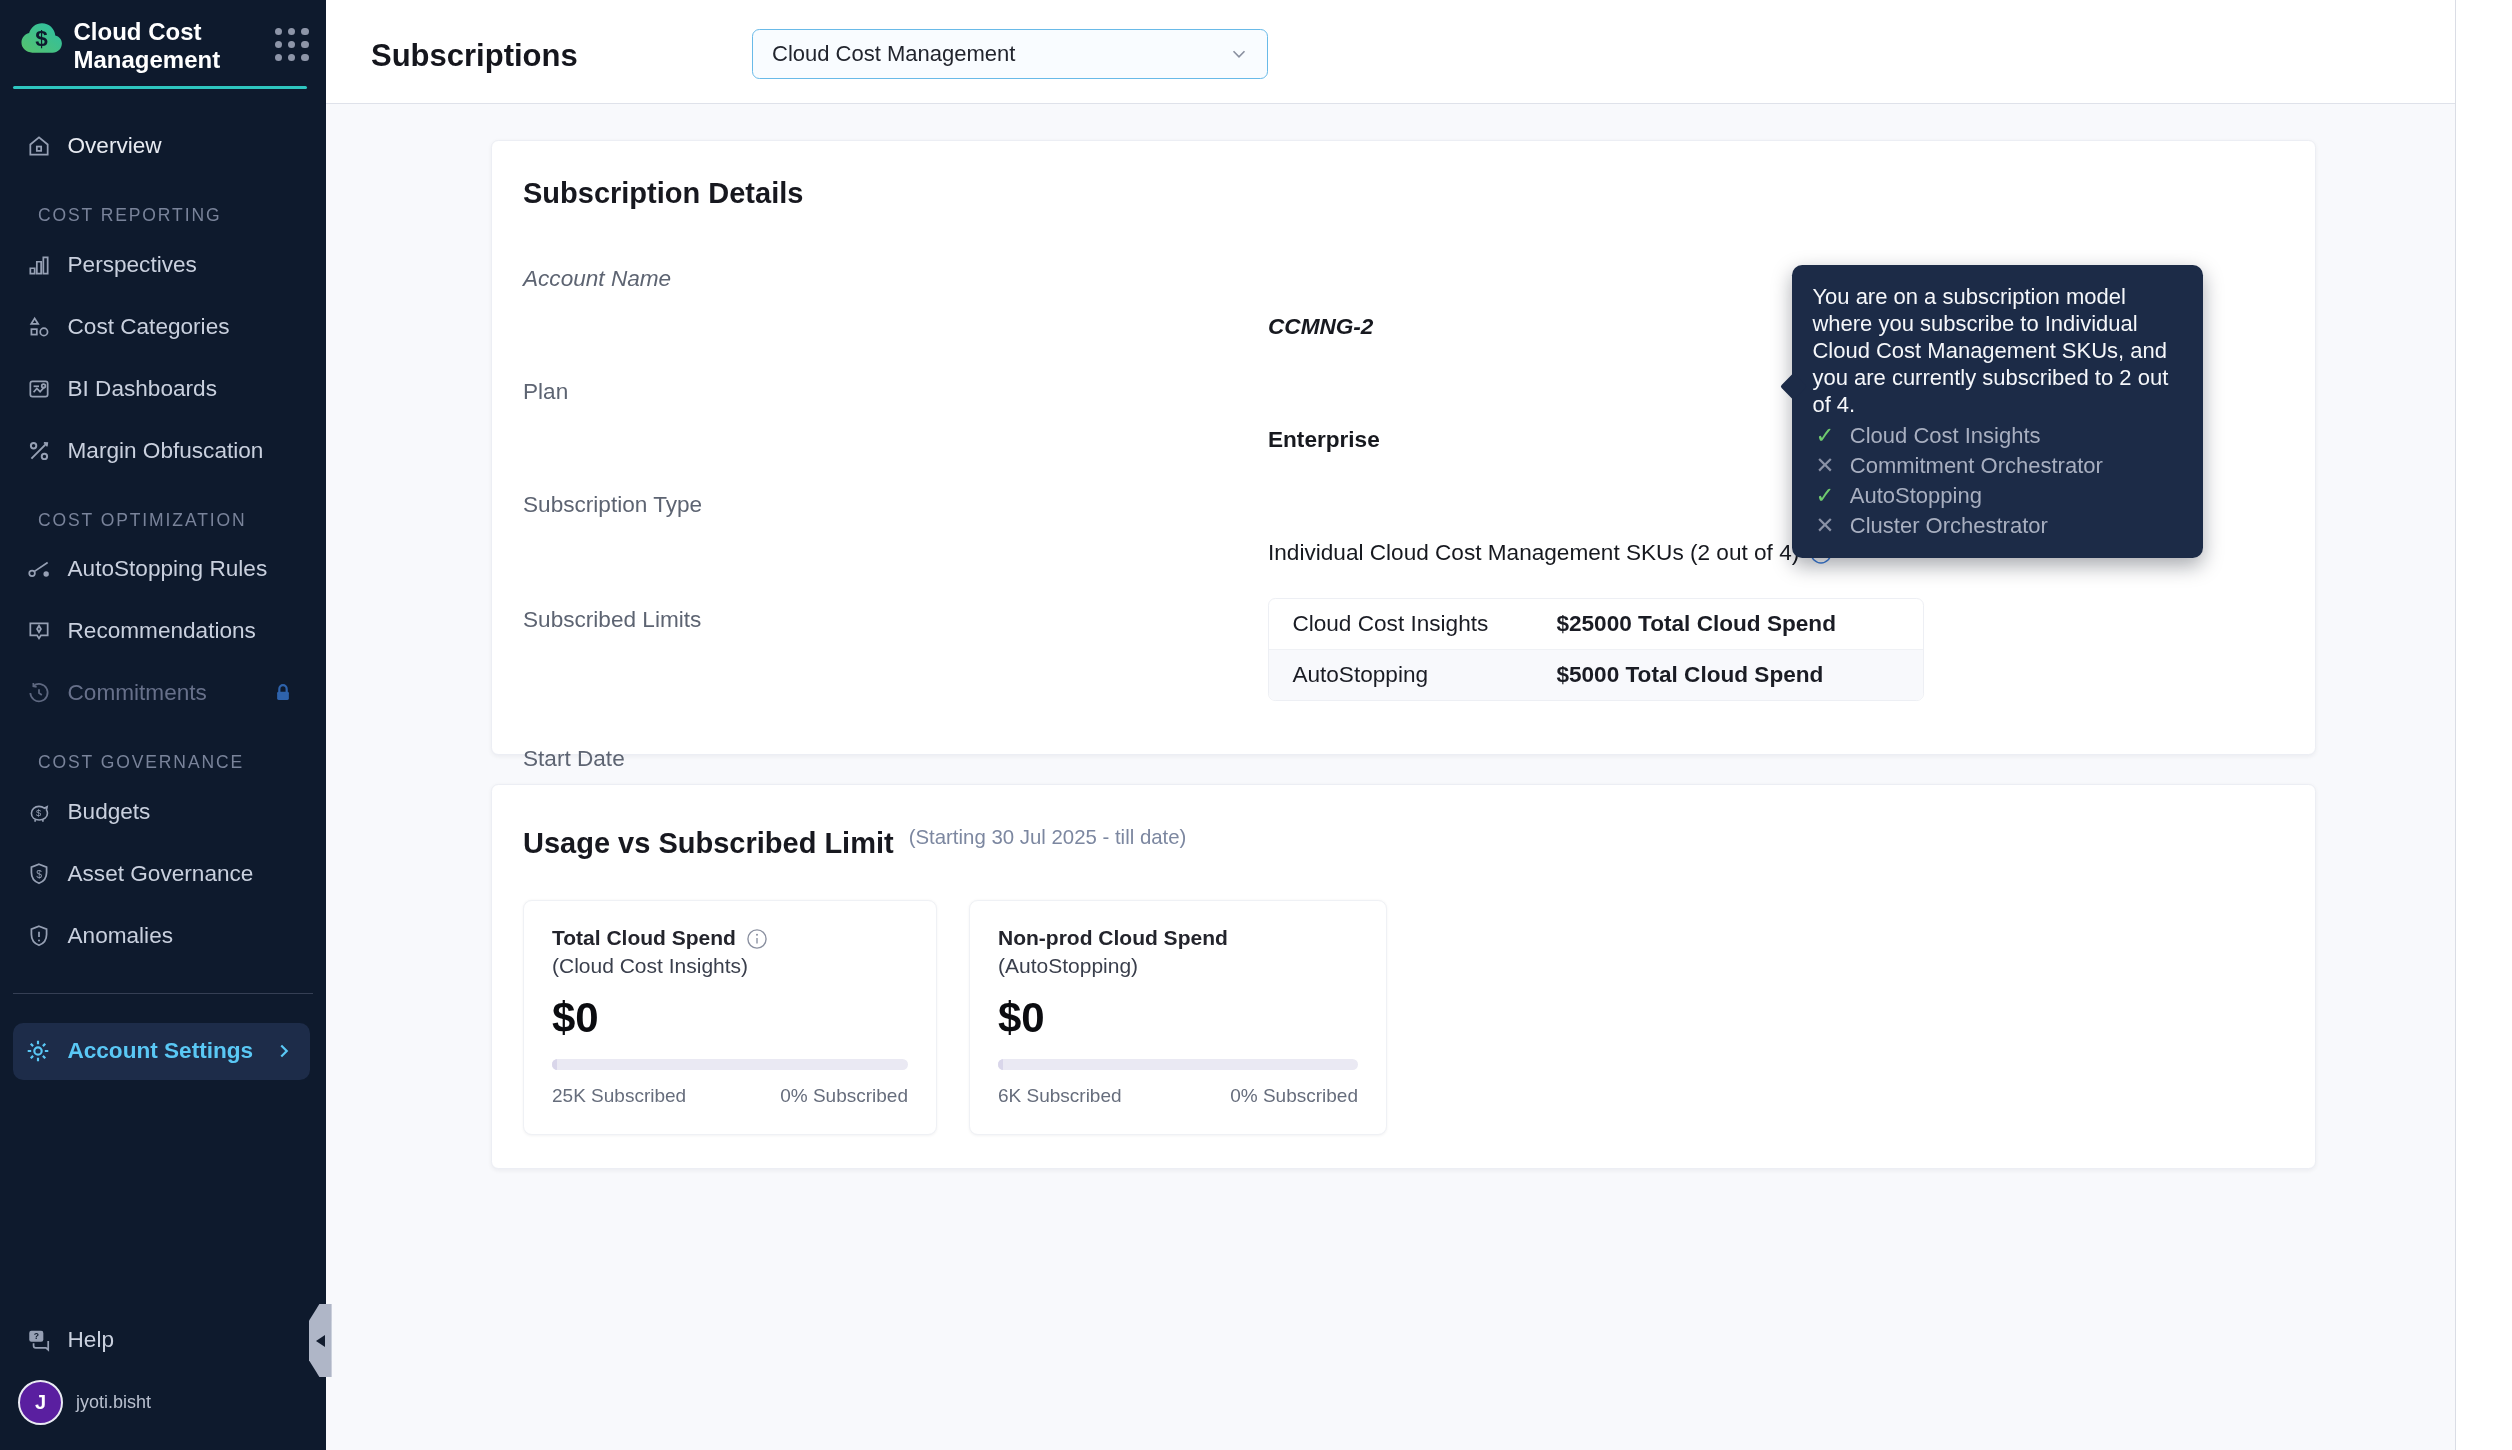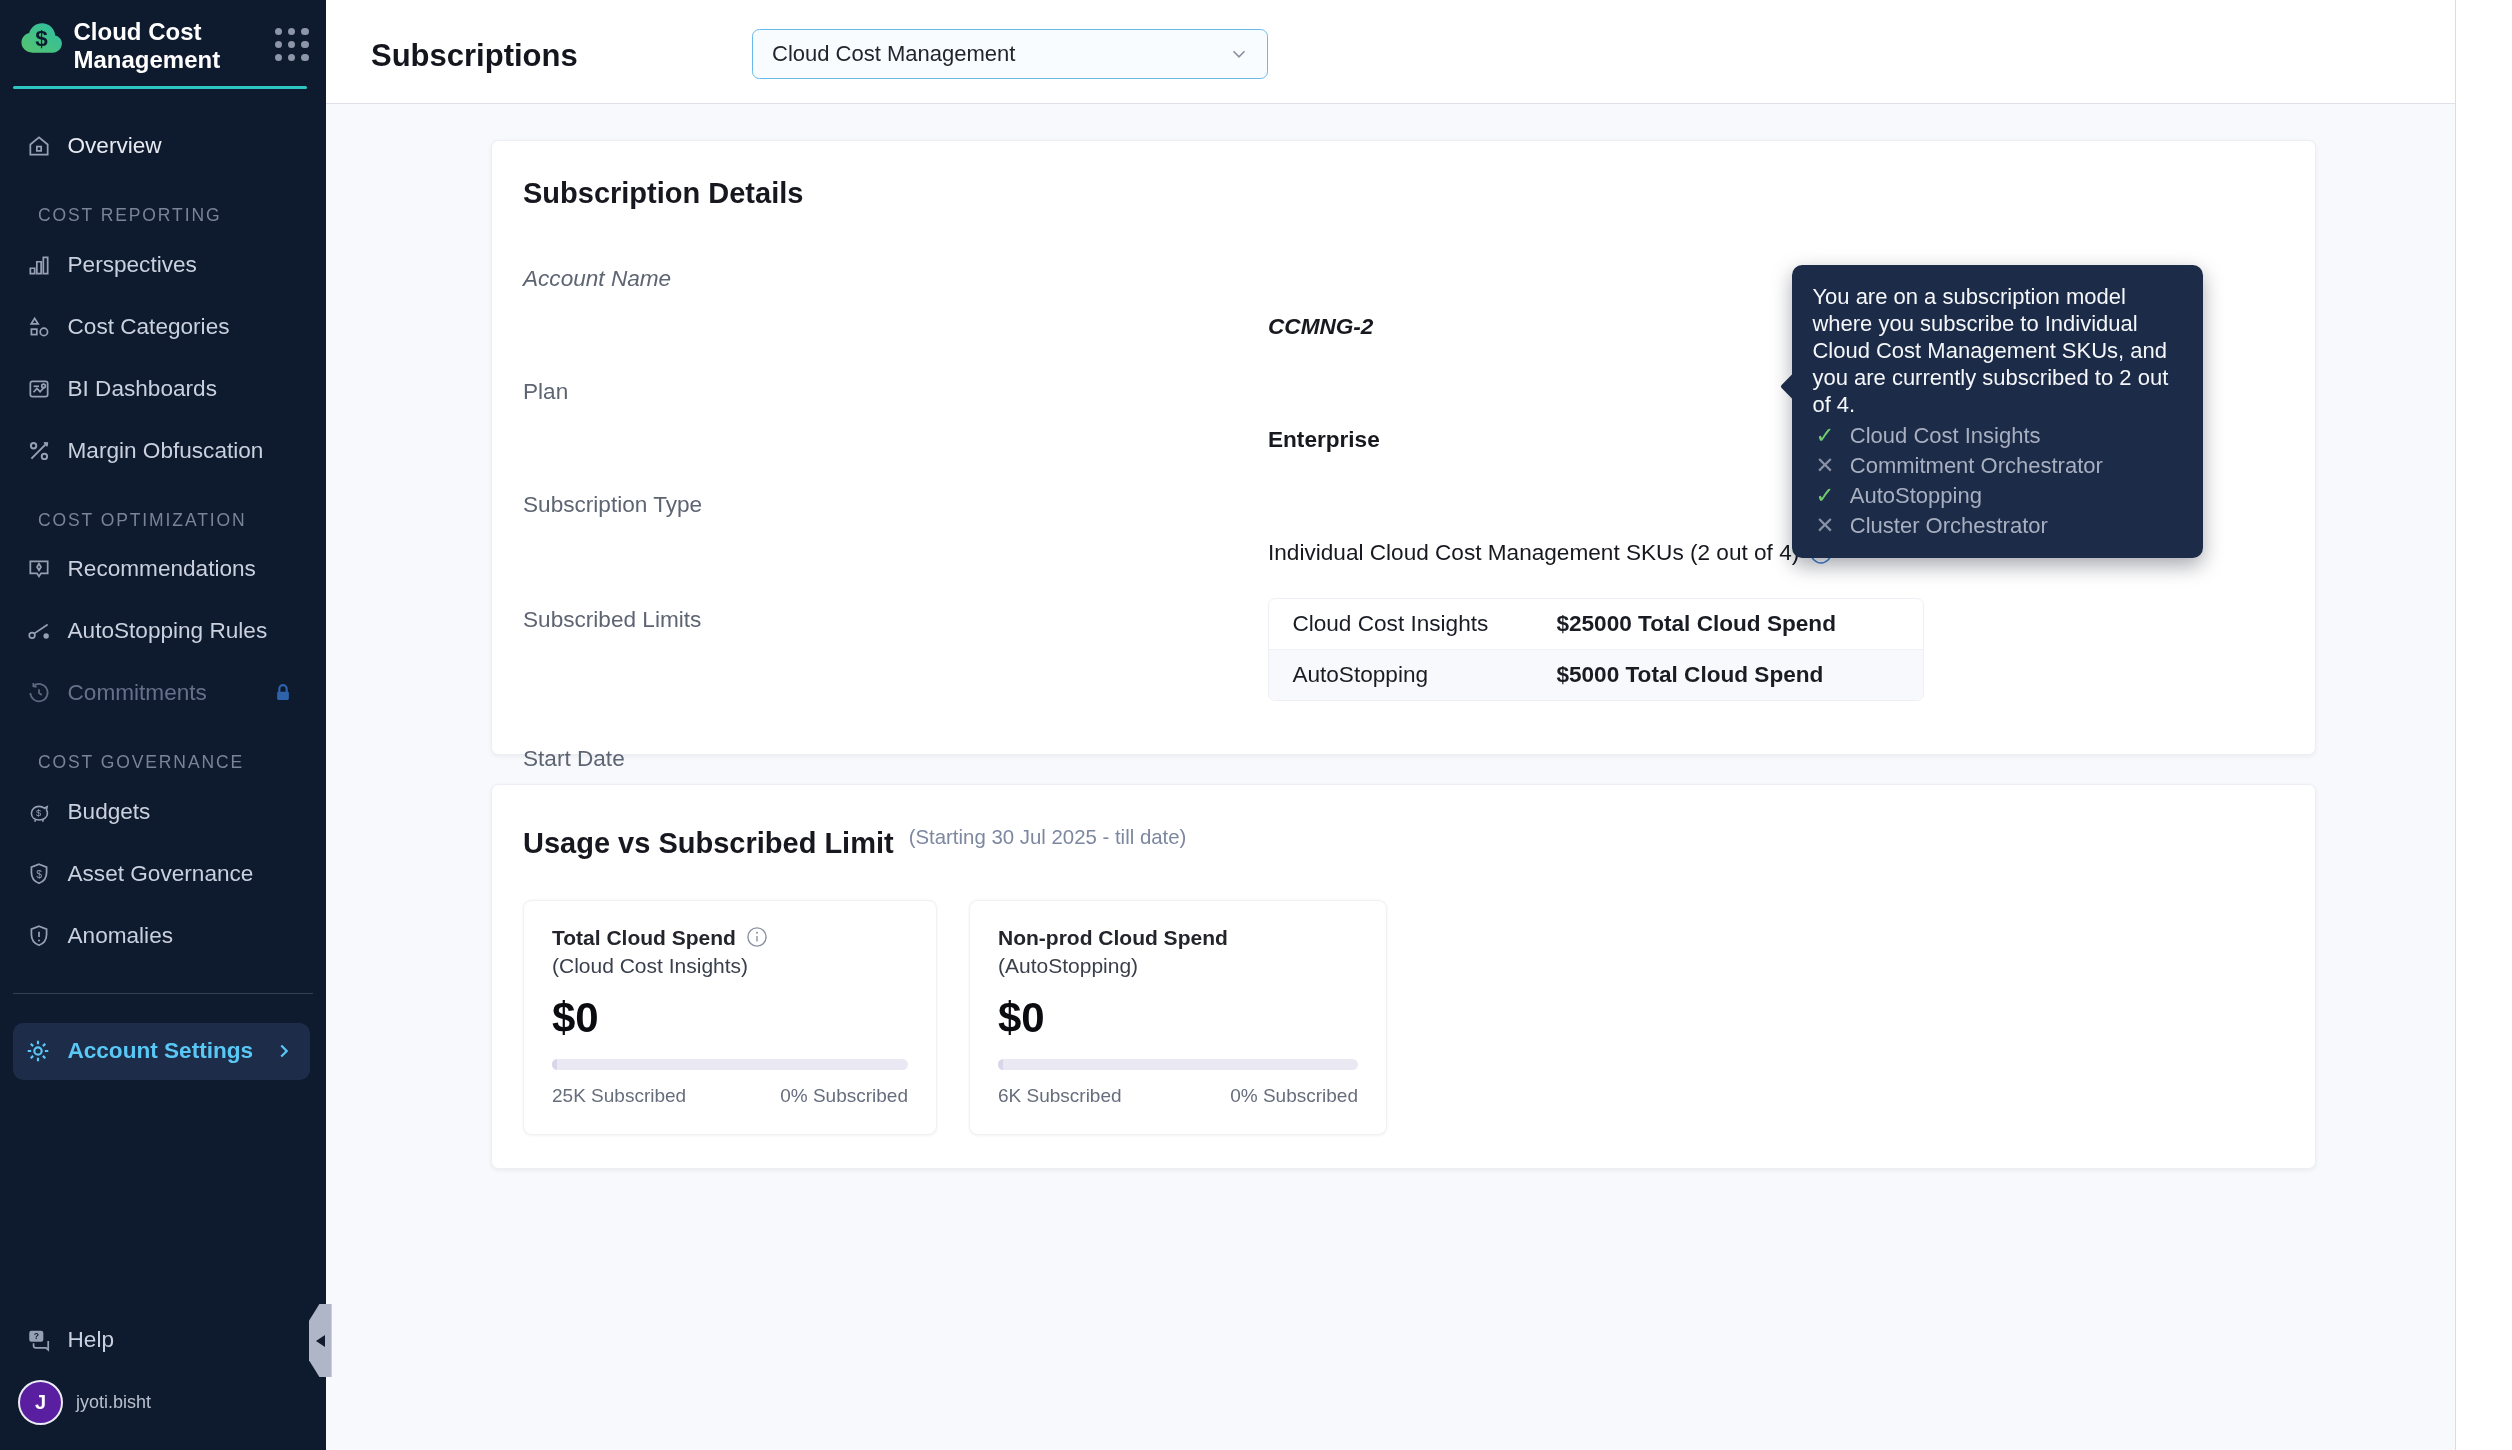--- a/index.html
+++ b/index.html
@@ -98,21 +98,21 @@
   .tmark.cross::before{content:"\2715";color:#8A92A6;}
 
   
   .card.usage{top:680px;height:385px;padding:41px 31px 0;}
   .usage-title-row{display:flex;align-items:flex-start;gap:15px;}
   .usage-sub{font-size:20.4px;color:#7C87A0;}
   .ucard{position:absolute;top:115px;height:235px;background:#fff;border:1.5px solid #EFF1F5;border-radius:8.8px;
          box-shadow:0 0.7px 2.9px rgba(16,24,40,.05);padding:25px 28px;box-sizing:border-box;}
   .ucard.a{left:31px;width:414px;}
   .ucard.b{left:477px;width:418px;}
-  .uc-title{font-size:21px;font-weight:700;color:#23242C;display:flex;align-items:flex-start;gap:10.2px;line-height:24px;}
+  .uc-title{font-size:21px;font-weight:700;color:#23242C;display:flex;align-items:flex-end;gap:10.2px;line-height:24px;}
   .uc-sub{font-size:21px;color:#3A3F4C;margin-top:3.6px;line-height:24px;}
   .uc-amount{font-size:42px;font-weight:800;color:#0B0C10;margin-top:16px;line-height:47px;}
   .uc-bar{margin-top:18px;height:11px;border-radius:5.8px;background:#EAE9F3;position:relative;overflow:hidden;}
   .uc-bar::before{content:"";position:absolute;left:0;top:0;bottom:0;width:5.1px;background:#D9D6EA;}
   .uc-foot{display:flex;justify-content:space-between;margin-top:15.3px;font-size:19px;color:#666D7C;}
 
   
   .rightbar{position:absolute;right:0;top:0;width:57px;height:100%;background:#fff;
             border-left:1.5px solid #DADDE5;box-sizing:border-box;z-index:10;}
   .chat-launcher{position:absolute;right:10.2px;bottom:51px;cursor:pointer;color:#5C6377;display:flex;}
@@ -201,35 +201,35 @@
             </svg>
         </span>
         <span>Margin Obfuscation</span>
       </div>
 
       <div class="nav-section">COST OPTIMIZATION</div>
 
       <div class="nav-item">
         <span class="ic">
           <svg viewBox="0 0 24 24" fill="none" stroke="currentColor" stroke-width="1.6">
-              <path d="M4 5h16v11h-6.2L12 18.8 10.2 16H4z"></path>
-              <path d="m12 7.2 1.8 3-1.8 3-1.8-3z"></path>
-            </svg>
-        </span>
-        <span>Recommendations</span>
-      </div>
-      <div class="nav-item">
-        <span class="ic">
-          <svg viewBox="0 0 24 24" fill="none" stroke="currentColor" stroke-width="1.6">
               <circle cx="5.6" cy="16" r="2.6"></circle>
               <path d="M7.8 14.2 20 6"></path>
               <circle cx="18.6" cy="16.6" r="2.5" fill="currentColor" stroke="none"></circle>
             </svg>
         </span>
         <span>AutoStopping Rules</span>
+      </div>
+      <div class="nav-item">
+        <span class="ic">
+          <svg viewBox="0 0 24 24" fill="none" stroke="currentColor" stroke-width="1.6">
+              <path d="M4 5h16v11h-6.2L12 18.8 10.2 16H4z"></path>
+              <path d="m12 7.2 1.8 3-1.8 3-1.8-3z"></path>
+            </svg>
+        </span>
+        <span>Recommendations</span>
       </div>
       <div class="nav-item dim">
         <span class="ic">
           <svg viewBox="0 0 24 24" fill="none" stroke="currentColor" stroke-width="1.6">
               <path d="M6.8 5.6A8 8 0 1 1 4 12"></path>
               <path d="M6.8 2.8v3l3 .6"></path>
               <path d="M12 8.5V12l2.6 1.8"></path>
             </svg>
         </span>
         <span>Commitments</span>

